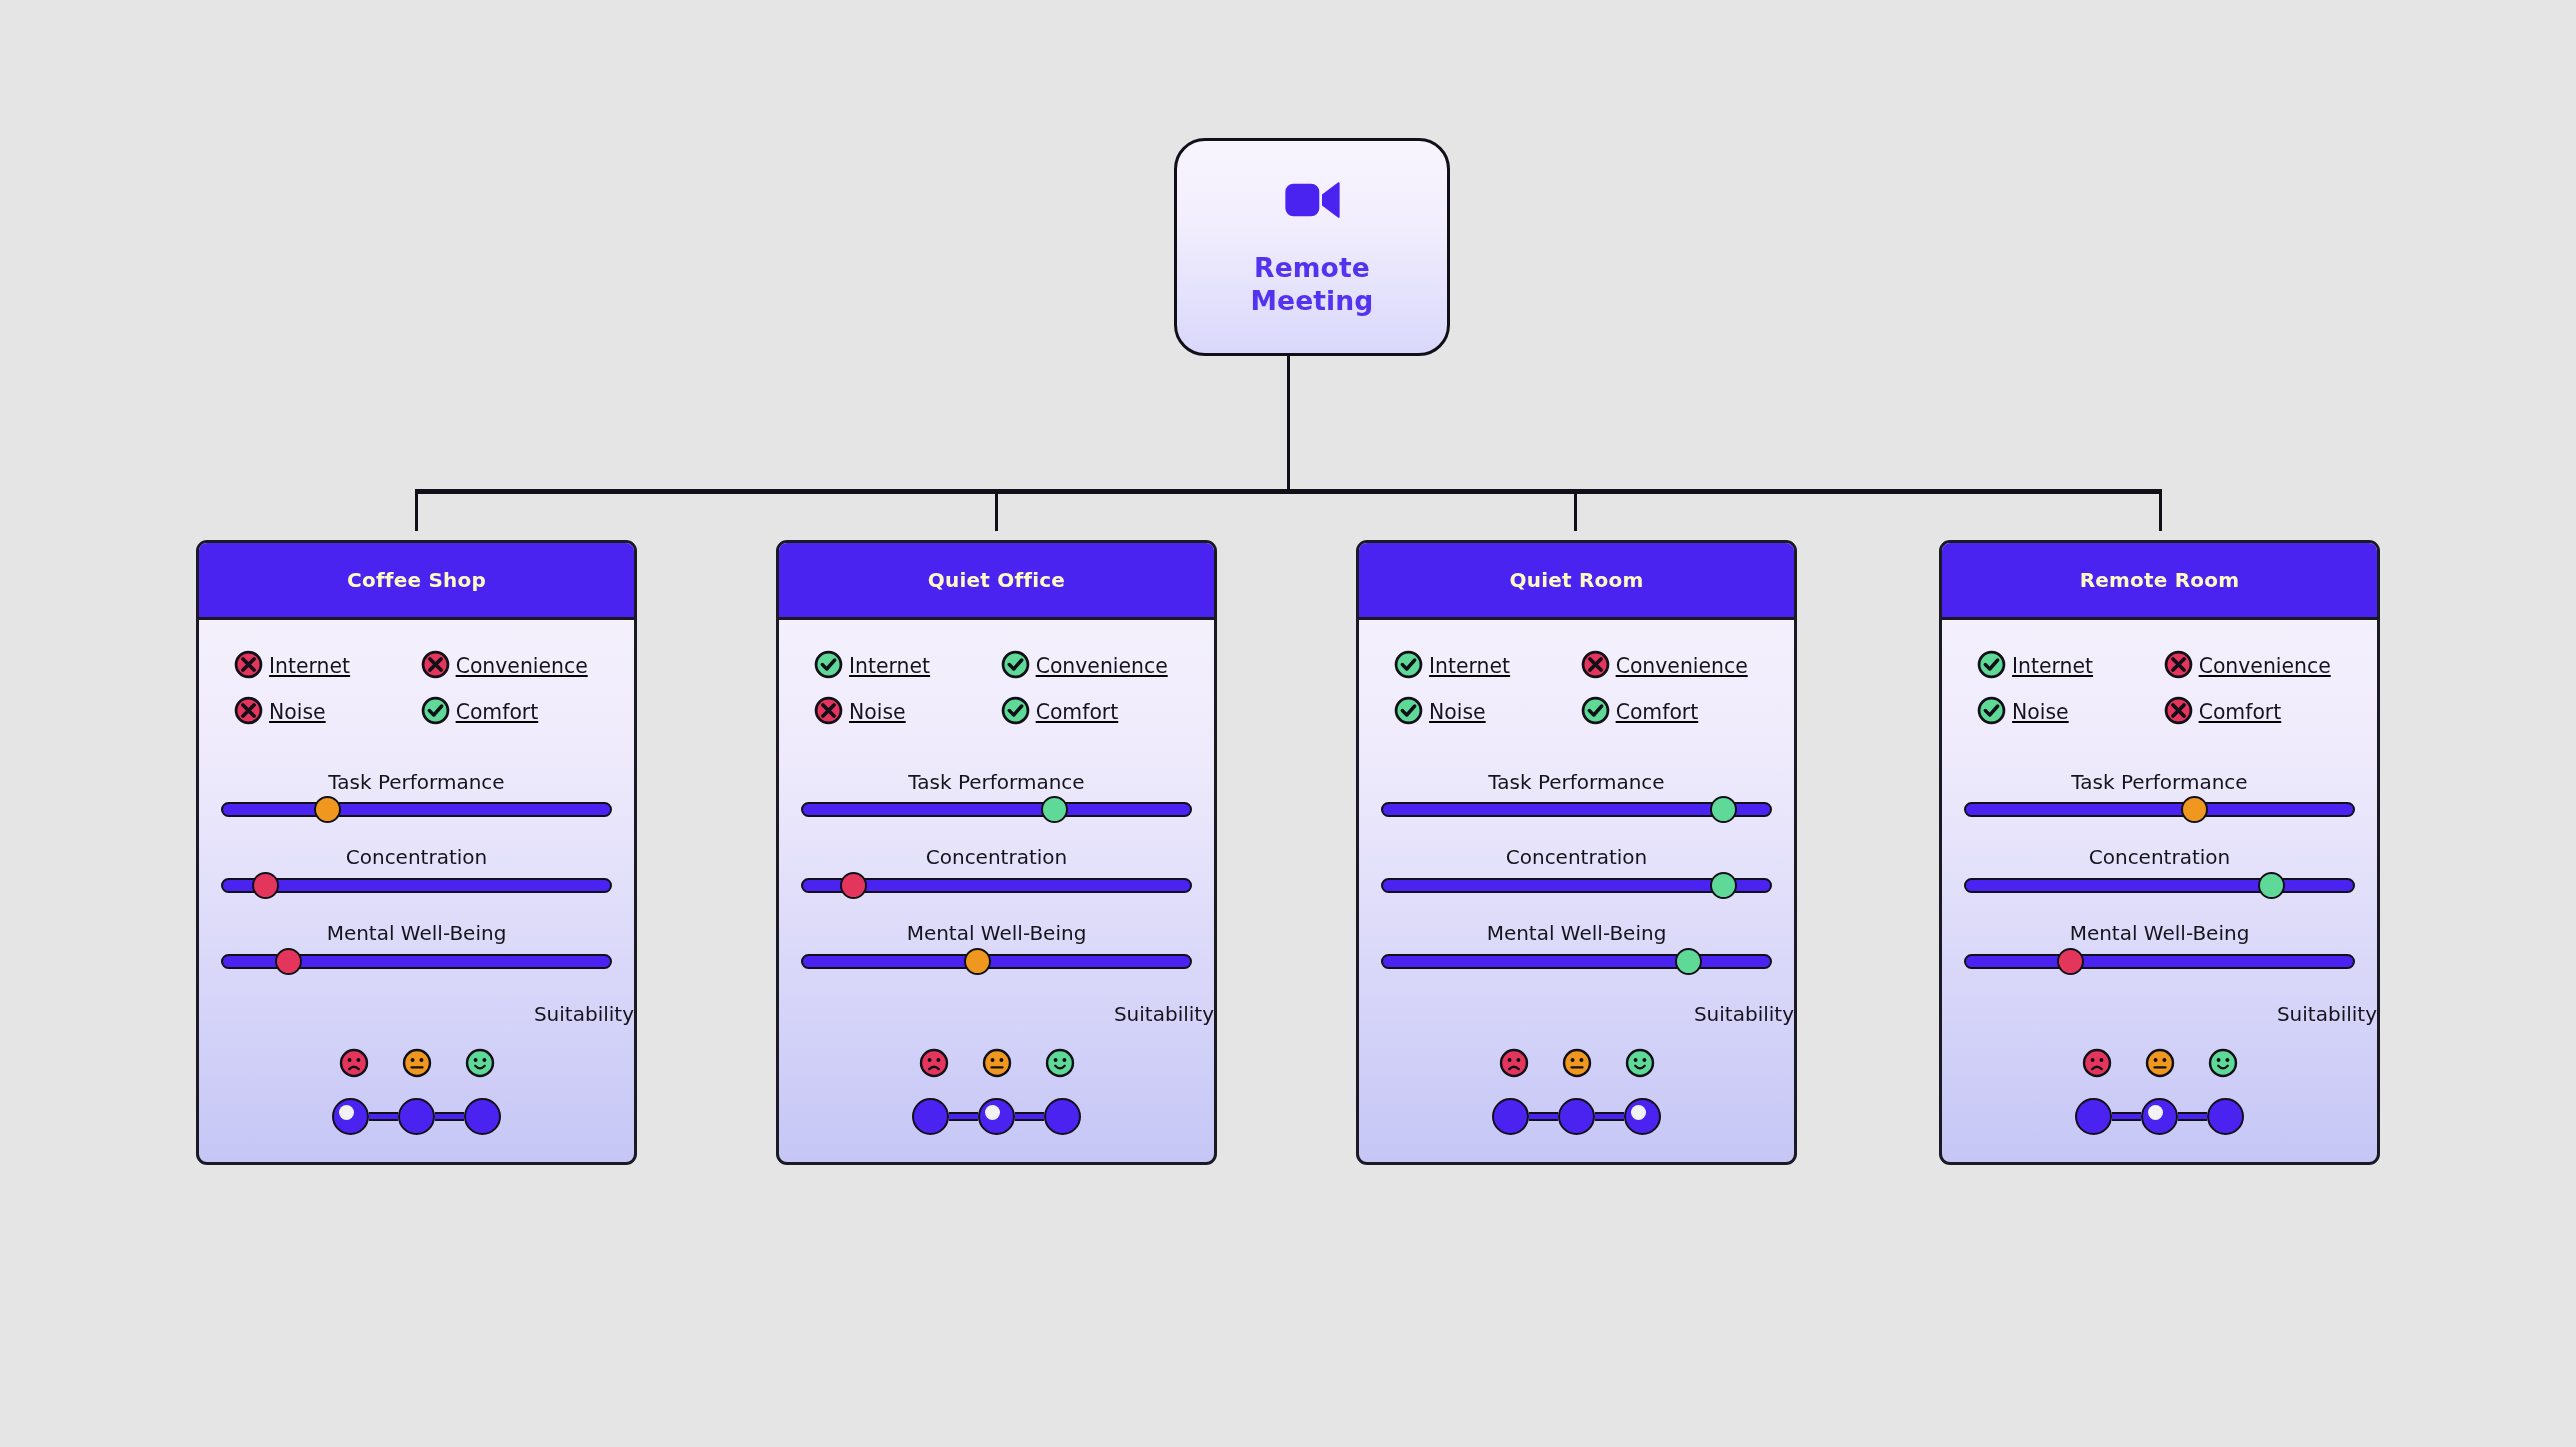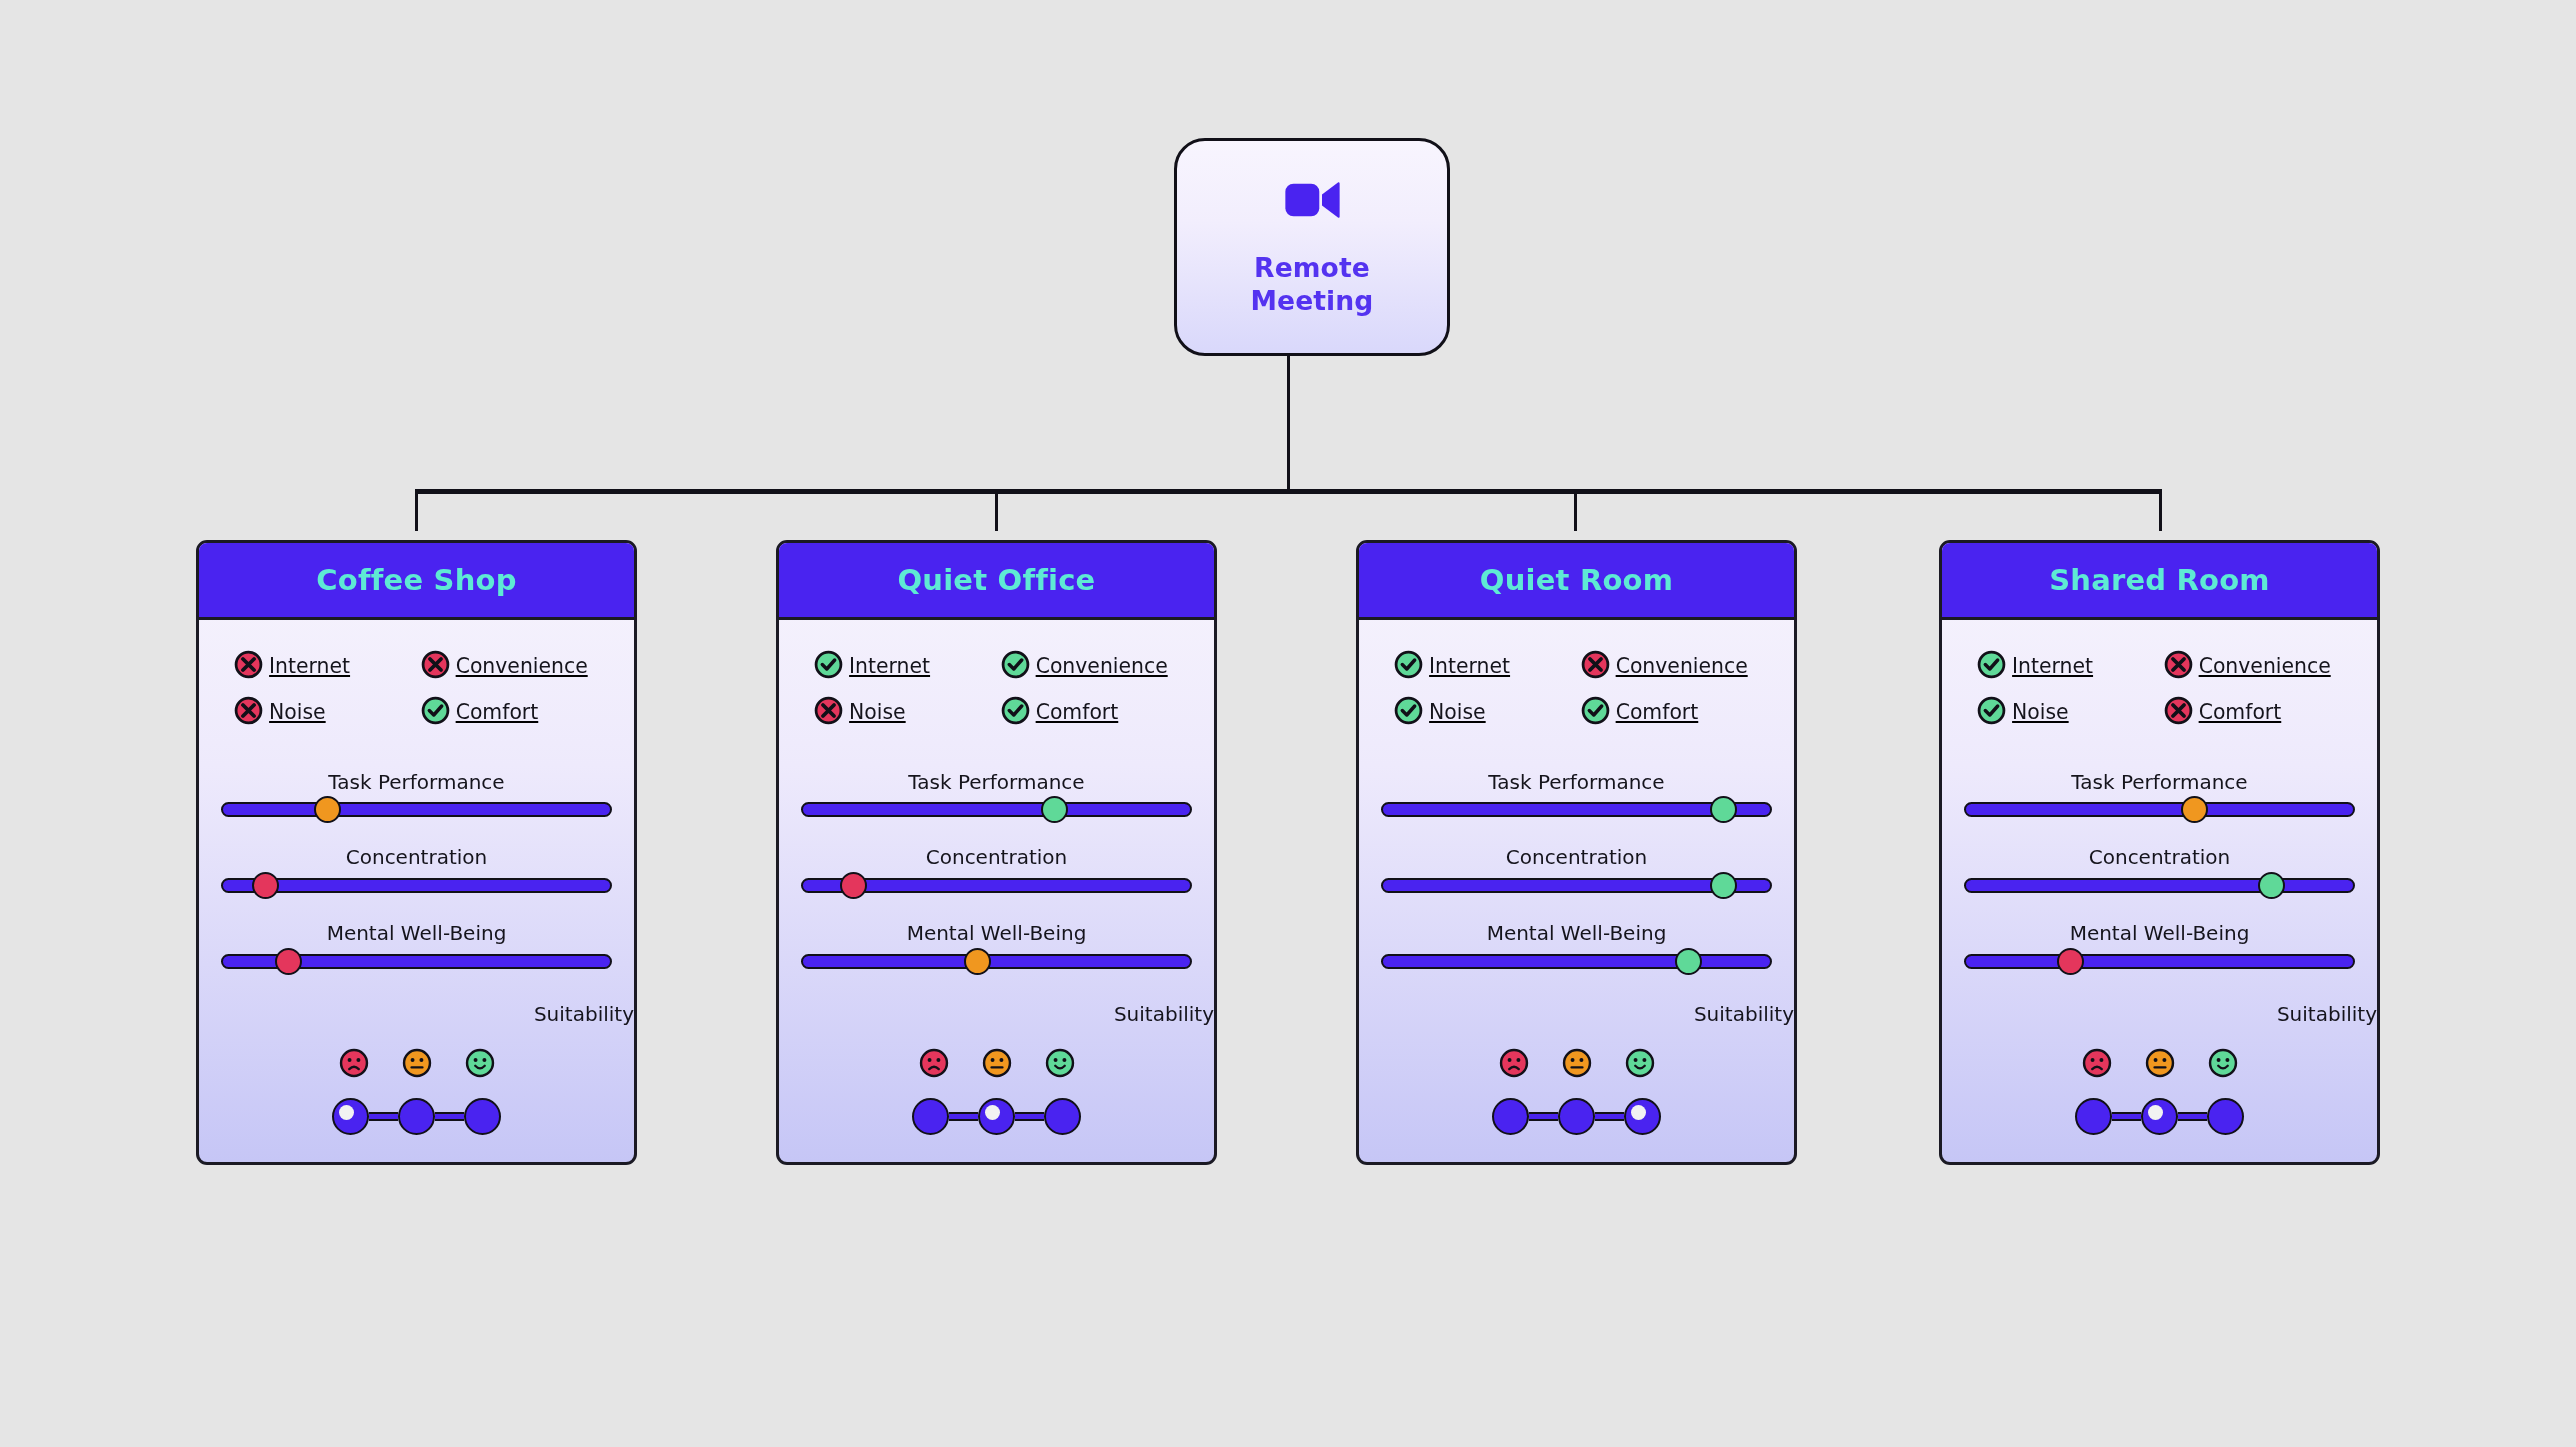--- a/index.html
+++ b/index.html
@@ -70,22 +70,22 @@
 
   .card-header {
     height: 74px;
     background: #4a23f0;
     border-bottom: 3.4px solid #1b1a24;
     display: flex;
     align-items: center;
     justify-content: center;
   }
   .card-title {
-    color: #5eead4;
-    font-size: 29px;
+    color: #fef9c3;
+    font-size: 20px;
     font-weight: bold;
     letter-spacing: 0.2px;
   }
 
   .card-body { padding: 0; }
 
   
   .features {
     display: grid;
     grid-template-columns: 1fr 1fr;
@@ -458,21 +458,21 @@
             <span class="step-bar"></span>
             <span class="step-dot"></span>
             <span class="step-bar"></span>
             <span class="step-dot selected"></span>
           </div>
         </div>
       </div>
     </div>
     <div class="card" id="card-3">
       <div class="card-header">
-        <div class="card-title">Shared Room</div>
+        <div class="card-title">Remote Room</div>
       </div>
       <div class="card-body">
         <div class="features">
           <div class="feature">
             <span><svg width="29" height="29" viewBox="0 0 42 42">
                 <circle cx="21" cy="21" r="18" fill="#5fd998" stroke="#111018" stroke-width="4"></circle>
                 <path d="M12 21 L18.5 27.5 L30 14.5" fill="none" stroke="#111018" stroke-width="5" stroke-linecap="round" stroke-linejoin="round"></path>
               </svg></span>
             <span class="feature-label">Internet</span>
           </div>

